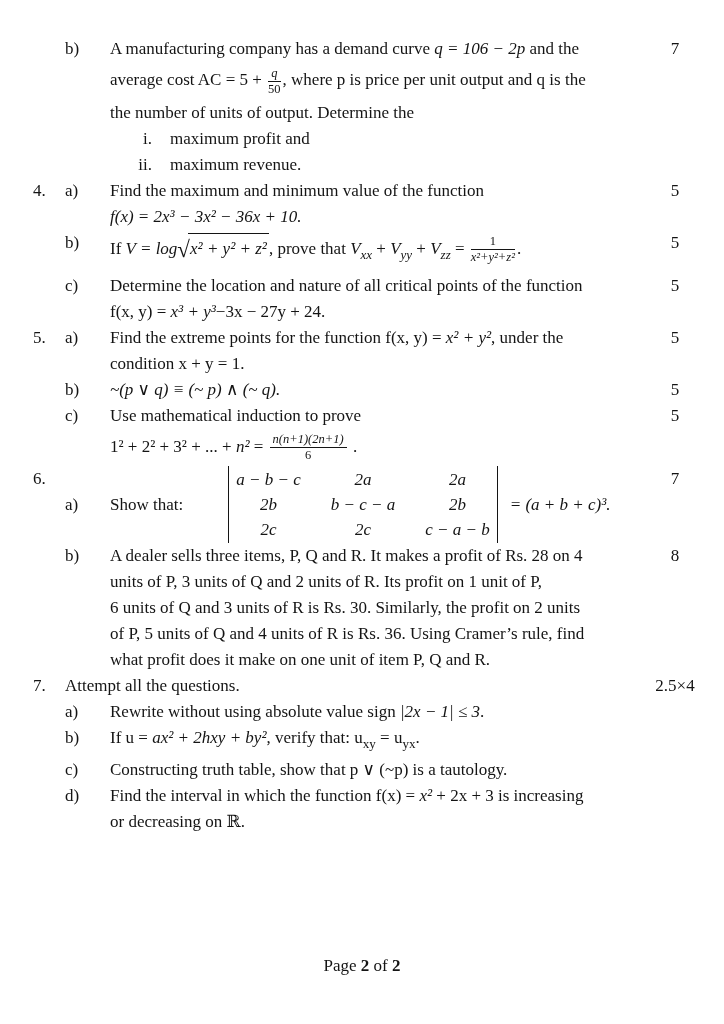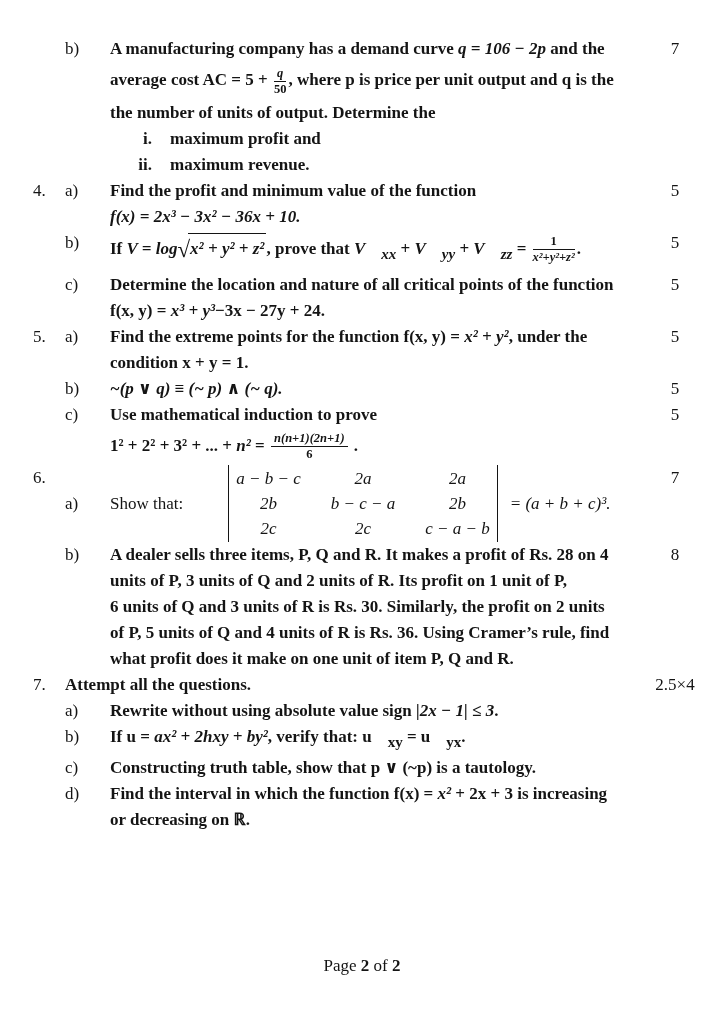--- a/index.html
+++ b/index.html
@@ -13,35 +13,35 @@
     font-family:"Liberation Serif","DejaVu Serif",serif;
     font-size:17px;
     overflow:hidden;
   }
   .row{display:flex;align-items:flex-start;}
   .c-num{width:32px;flex:none;line-height:26px;}
   .c-letter{width:45px;flex:none;line-height:26px;}
   .c-body{width:530px;flex:none;}
   .c-body-wide{width:575px;flex:none;}
   .c-marks{width:70px;flex:none;text-align:center;line-height:26px;}
-  .line{line-height:26px;white-space:nowrap;font-weight:bold;}
+  .line{line-height:26px;white-space:nowrap;}
   .fx{line-height:30px;padding:3px 0;}
   .mi{font-style:italic;}
   .rlabel{display:inline-block;width:42px;text-align:right;margin-right:18px;}
   
   .frac{display:inline-block;vertical-align:middle;text-align:center;
         font-size:12.5px;line-height:1.2;margin:0 2px;}
   .fn{display:block;border-bottom:1px solid #141414;padding:0 3px;}
   .fd{display:block;}
   
   .sqrt-sym{font-size:23px;font-style:normal;line-height:1;vertical-align:-3px;}
   .sqrt-body{display:inline-block;border-top:1.2px solid #141414;
              padding:0 2px;margin-left:-2px;}
   
-  .ss{font-size:15px;vertical-align:-5px;margin-left:16px;}
+  .ss{font-size:13px;vertical-align:-5px;}
   
   .det{display:inline-flex;margin:0 4px;padding-left:41px;}
   .det-grid{display:grid;grid-template-columns:auto auto auto;column-gap:30px;
             border-left:1.5px solid #141414;border-right:1.5px solid #141414;
             padding:1px 7px;}
   .det-grid span{text-align:center;line-height:25px;font-style:italic;white-space:nowrap;}
   .q6flex{display:flex;align-items:center;width:575px;flex:none;}
   .result{margin-left:8px;white-space:nowrap;font-style:italic;}
   .footer{position:absolute;top:953px;left:0;width:724px;text-align:center;line-height:26px;font-family:Liberation Serif, serif;}
   .b{font-weight:bold;}
@@ -61,21 +61,21 @@
       <div class="line"><span class="rlabel">i.</span><span>maximum profit and</span></div>
       <div class="line"><span class="rlabel">ii.</span><span>maximum revenue.</span></div>
     </div>
     <span class="c-marks">7</span>
   </div>
 
   <div class="row">
     <span class="c-num">4.</span>
     <span class="c-letter">a)</span>
     <div class="c-body">
-      <div class="line">Find the profit and minimum value of the function</div>
+      <div class="line">Find the maximum and minimum value of the function</div>
       <div class="line mi">f(x) = 2x³ − 3x² − 36x + 10.</div>
     </div>
     <span class="c-marks">5</span>
   </div>
 
   <div class="row">
     <span class="c-num"></span>
     <span class="c-letter">b)</span>
     <div class="c-body">
       <div class="line fx"><span>If </span><span class="mi">V = log</span><span class="sqrt"><span class="sqrt-sym">√</span><span class="sqrt-body mi">x² + y² + z²</span></span><span>, prove that </span><span class="mi">V</span><span class="ss mi">xx</span><span> + </span><span class="mi">V</span><span class="ss mi">yy</span><span> + </span><span class="mi">V</span><span class="ss mi">zz</span><span> = </span><span class="frac"><span class="fn">1</span><span class="fd mi">x²+y²+z²</span></span><span>.</span></div>

